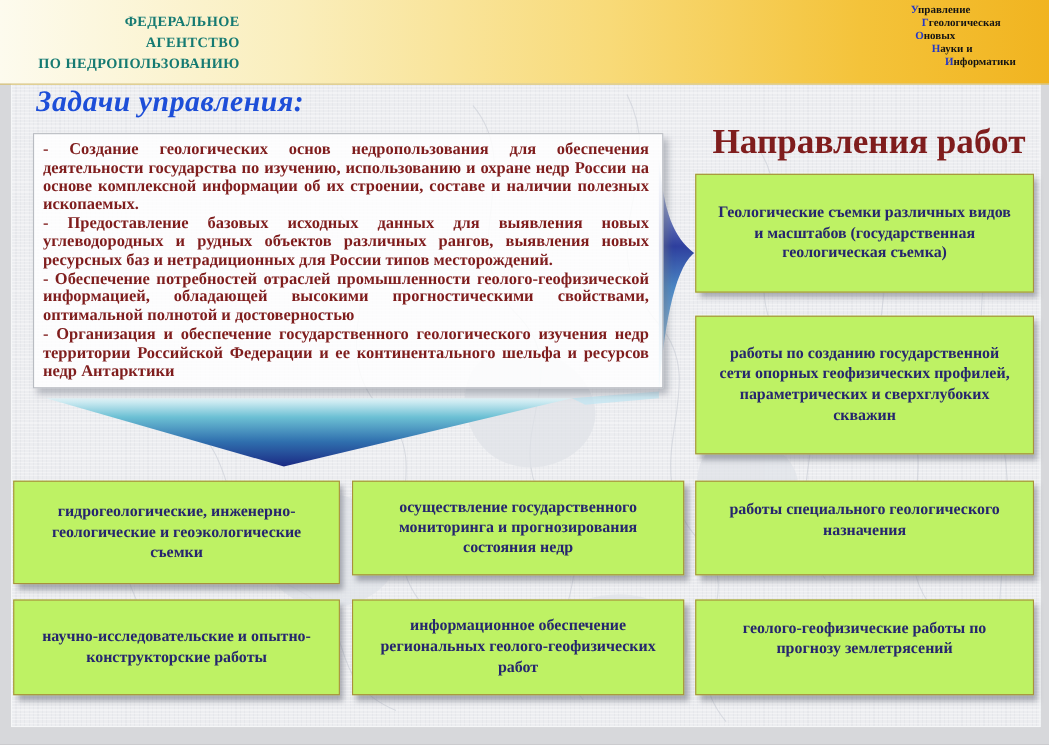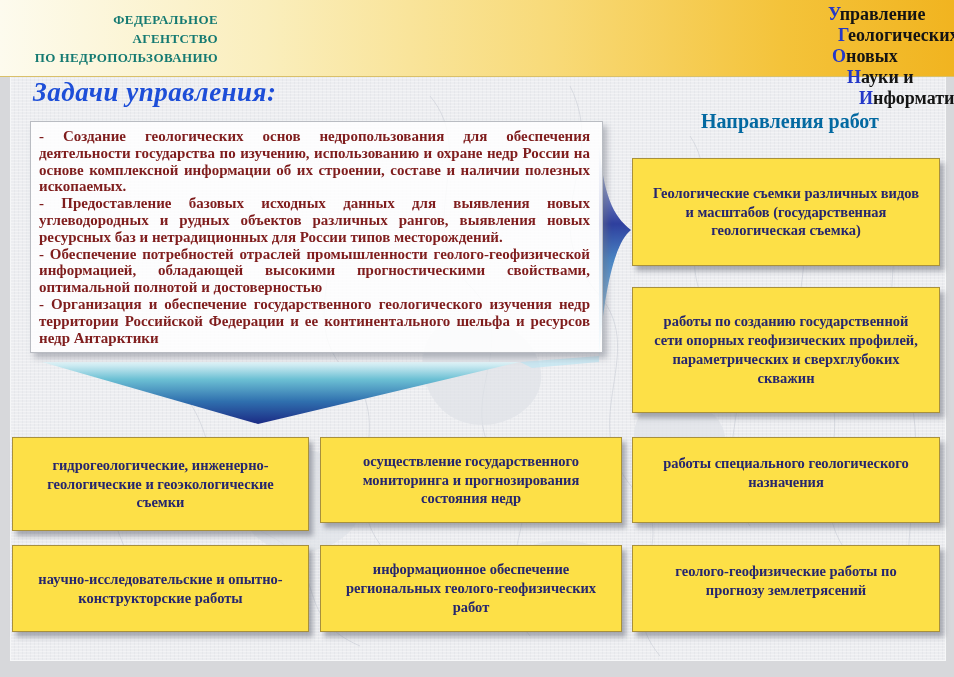--- a/index.html
+++ b/index.html
@@ -20,21 +20,21 @@
     text-align:right;font-weight:bold;font-size:13px;line-height:1.45;
     color:#157a72;letter-spacing:.4px;
   }
   .header-title{
     position:absolute;left:322px;top:20px;width:316px;
     text-align:center;font-weight:bold;font-size:16px;line-height:1.3;
     color:#22227a;
   }
   .department{
     position:absolute;left:828px;top:4px;width:126px;
-    font-weight:bold;font-size:18px;line-height:1.17;color:#141414;
+    font-weight:bold;font-size:10px;line-height:1.17;color:#141414;
     white-space:nowrap;
   }
   .dep-line{display:block;}
   .dep-0{margin-left:0}.dep-1{margin-left:10px}.dep-2{margin-left:4px}
   .dep-3{margin-left:19px}.dep-4{margin-left:31px}
   .dep-init{color:#2438c8;}
   
   .slide-body{
     position:absolute;left:10px;top:76px;width:936px;height:585px;
     background:
@@ -46,38 +46,38 @@
   }
   .map-svg{position:absolute;left:10px;top:76px;z-index:0;pointer-events:none;}
   .arrows-svg{position:absolute;left:0;top:0;z-index:1;pointer-events:none;}
   
   .tasks-title{
     position:absolute;left:33px;top:77px;z-index:2;
     font-weight:bold;font-size:27px;color:#1d4ed8;letter-spacing:.5px;font-style:italic;
   }
   .directions-title{
     position:absolute;left:634px;top:110px;width:312px;z-index:2;
-    text-align:center;font-weight:bold;font-size:20px;color:#0369a1;
+    text-align:center;font-weight:bold;font-size:32px;color:#7f1d1d;
   }
   
   .tasks-panel{
     position:absolute;left:30px;top:121px;width:573px;height:232px;z-index:2;
     background:rgba(255,255,255,.84);
     border:1px solid #b9bcc2;
     box-shadow:4px 5px 6px rgba(110,115,128,.45);
     box-sizing:border-box;
     padding:6px 12px 4px 8px;
     color:#7f1d1d;font-weight:bold;font-size:15px;line-height:16.8px;
     text-align:justify;
   }
   .tasks-panel p{margin:0;}
   
   .dir-box{
     position:absolute;z-index:2;box-sizing:border-box;
-    background:#fde047;
+    background:#bef264;
     border:1px solid #a8903c;
     box-shadow:4px 5px 5px rgba(105,110,122,.55);
     color:#26266e;font-weight:bold;font-size:14.5px;line-height:1.3;
     display:flex;align-items:center;justify-content:center;
     text-align:center;padding:8px 16px;
   }
   .dir-box.top-align{align-items:flex-start;padding-top:16px;}
   .box-a{left:632px;top:158px;width:308px;height:108px;}
   .box-b{left:632px;top:287px;width:308px;height:126px;}
   .box-c{left:12px; top:437px;width:297px;height:94px;}
@@ -113,21 +113,21 @@
   </svg>
 
   <div class="header">
     <div class="agency">
       <span>ФЕДЕРАЛЬНОЕ</span><br>
       <span>АГЕНТСТВО</span><br>
       <span>ПО НЕДРОПОЛЬЗОВАНИЮ</span>
     </div>
     <div class="department">
       <span class="dep-line dep-0"><span class="dep-init">У</span><span>правление</span></span>
-      <span class="dep-line dep-1"><span class="dep-init">Г</span><span>еологических</span></span>
+      <span class="dep-line dep-1"><span class="dep-init">Г</span><span>геологическая</span></span>
       <span class="dep-line dep-2"><span class="dep-init">О</span><span>новых</span></span>
       <span class="dep-line dep-3"><span class="dep-init">Н</span><span>ауки и</span></span>
       <span class="dep-line dep-4"><span class="dep-init">И</span><span>нформатики</span></span>
     </div>
   </div>
 
   <svg class="arrows-svg" width="954" height="677" viewBox="0 0 954 677">
     <defs>
       <linearGradient id="gradPennant" x1="0" y1="141" x2="0" y2="359" gradientUnits="userSpaceOnUse">
         <stop offset="0" stop-color="#e9f4fc"></stop>

